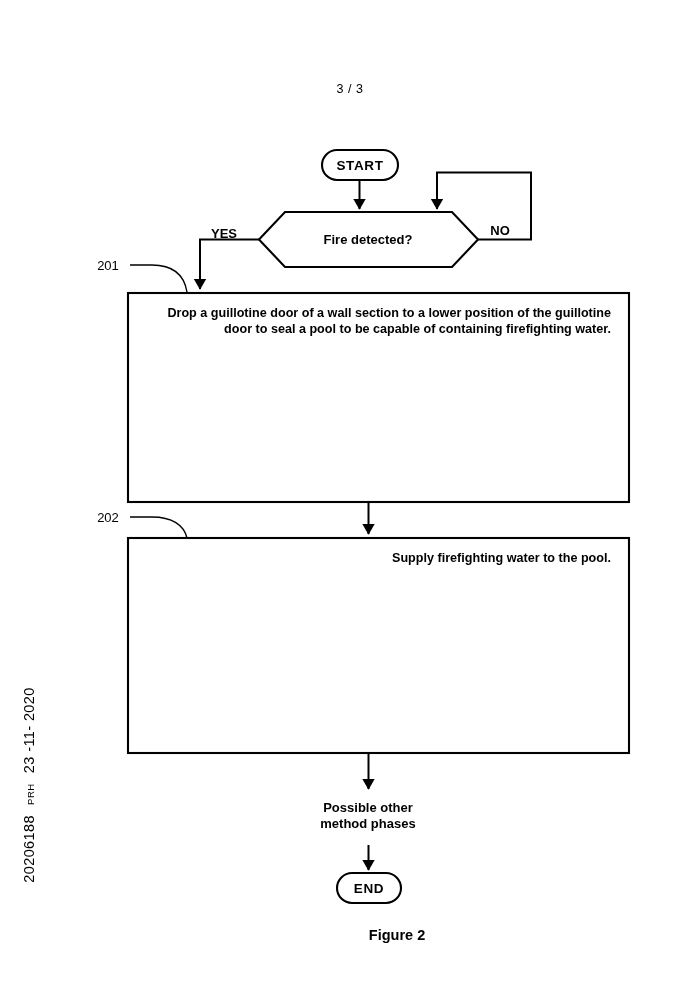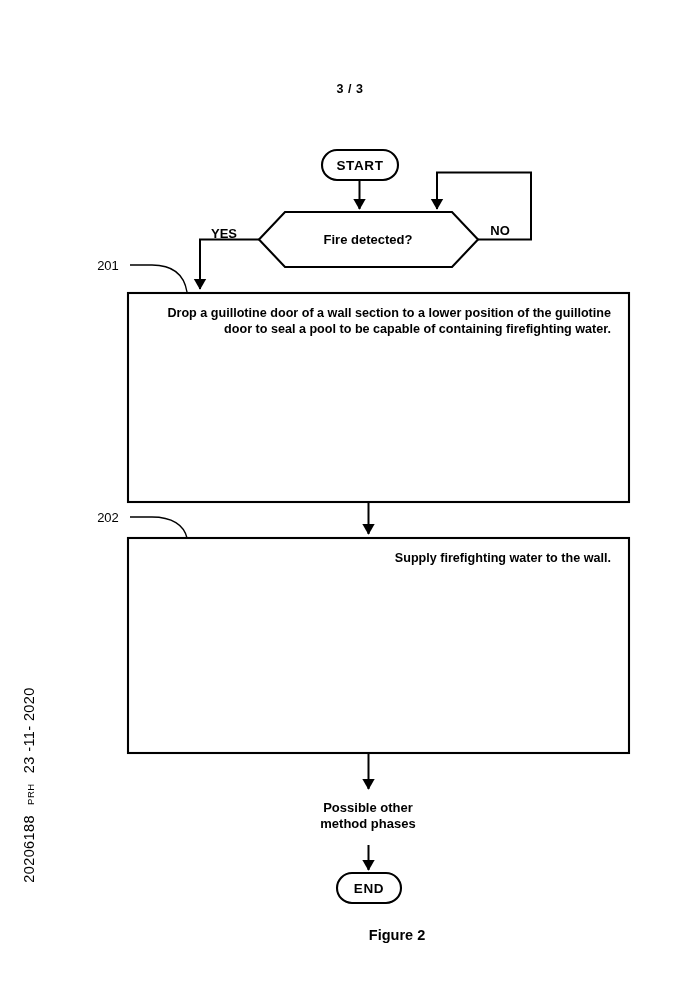--- a/index.html
+++ b/index.html
@@ -25,21 +25,21 @@
   }
 
   
   .page-number {
     position: absolute;
     top: 82px;
     left: 0;
     width: 700px;
     text-align: center;
     font-size: 12.5px;
-    font-weight: bold;
+    font-weight: normal;
     letter-spacing: 0.5px;
   }
 
   
   .figure-caption {
     position: absolute;
     top: 927px;
     left: 0;
     width: 700px;
     text-align: center;
@@ -221,17 +221,17 @@
 
     <g>
       <rect class="shape" x="337" y="873" width="64" height="30" rx="15" ry="15"></rect>
       <text class="terminator-text" x="369" y="893" text-anchor="middle">END</text>
     </g>
 
   </svg>
 
   <div class="process-label box-body" style="left:141px; top:305px; width:470px;">Drop a guillotine door of a wall section to a lower position of the guillotine door to seal a pool to be capable of containing firefighting water.</div>
 
-  <div class="process-label box-body" style="left:141px; top:550px; width:470px;">Supply firefighting water to the wall.</div>
+  <div class="process-label box-body" style="left:141px; top:550px; width:470px;">Supply firefighting water to the pool.</div>
 
   <div class="figure-caption">Figure 2</div>
 
 </div>
 
 </body></html>

